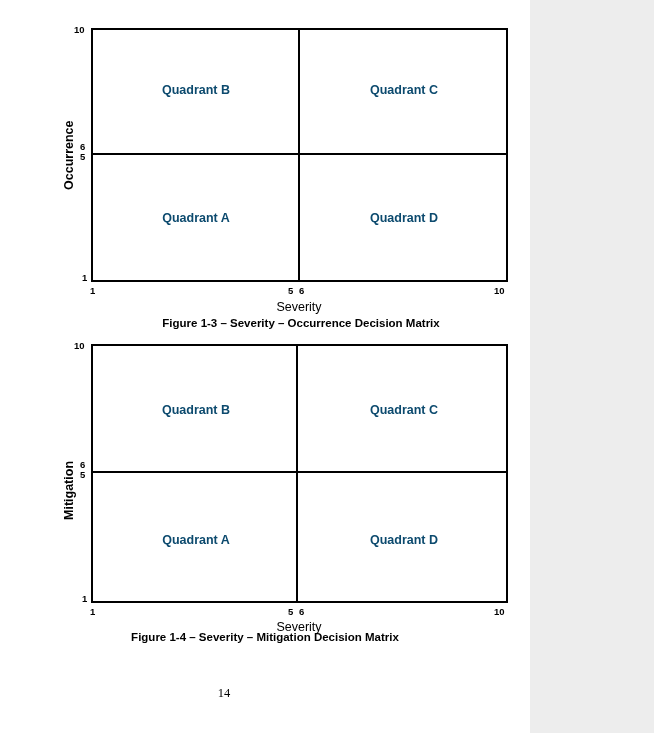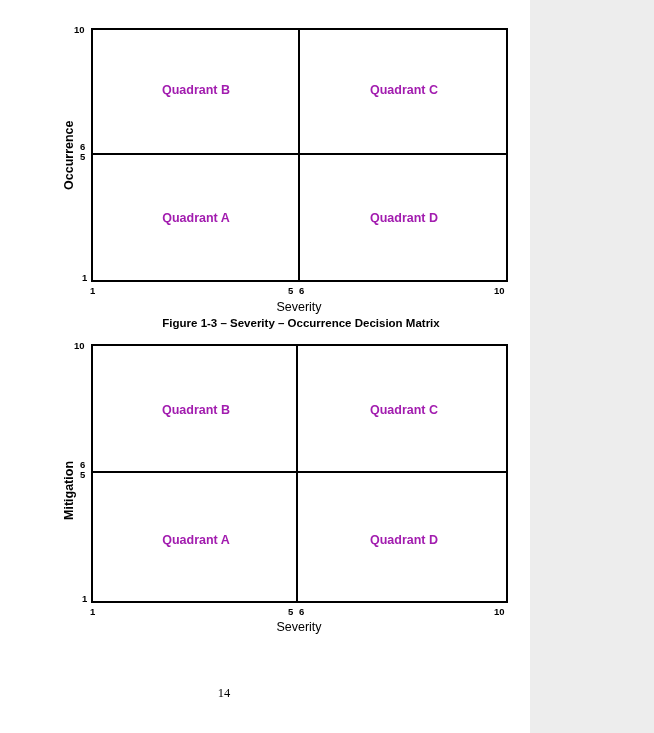--- a/index.html
+++ b/index.html
@@ -63,21 +63,21 @@
   }
   .fig1 .divider-v { left: 205px; }
   .fig1 .divider-h { top: 123px; }
   .fig2 .divider-v { left: 203px; }
   .fig2 .divider-h { top: 125px; }
 
   .quadrant-label {
     position: absolute;
     font-size: 12.5px;
     font-weight: bold;
-    color: #a21caf;
+    color: #0c4a6e;
     white-space: nowrap;
     text-align: center;
     transform: translate(-50%, -50%);
   }
 
   
   .fig1 .q-b { left: 103px; top: 60px; }
   .fig1 .q-c { left: 311px; top: 60px; }
   .fig1 .q-a { left: 103px; top: 188px; }
   .fig1 .q-d { left: 311px; top: 188px; }
@@ -191,18 +191,19 @@
       <div class="quadrant-label q-d">Quadrant D</div>
     </div>
 
     <div class="tick" style="left: 90px; top: 271px;">1</div>
     <div class="tick" style="left: 288px; top: 271px;">5</div>
     <div class="tick" style="left: 299px; top: 271px;">6</div>
     <div class="tick" style="left: 494px; top: 271px;">10</div>
 
     <div class="axis-title-x" style="left: 299px; top: 285px;">Severity</div>
 
+    <div class="fig-caption">Figure 1-4 – Severity – Mitigation Decision Matrix</div>
   </div>
 
   <div class="page-number">14</div>
 </div>
 
 <div class="page-gutter"></div>
 
 </body></html>

